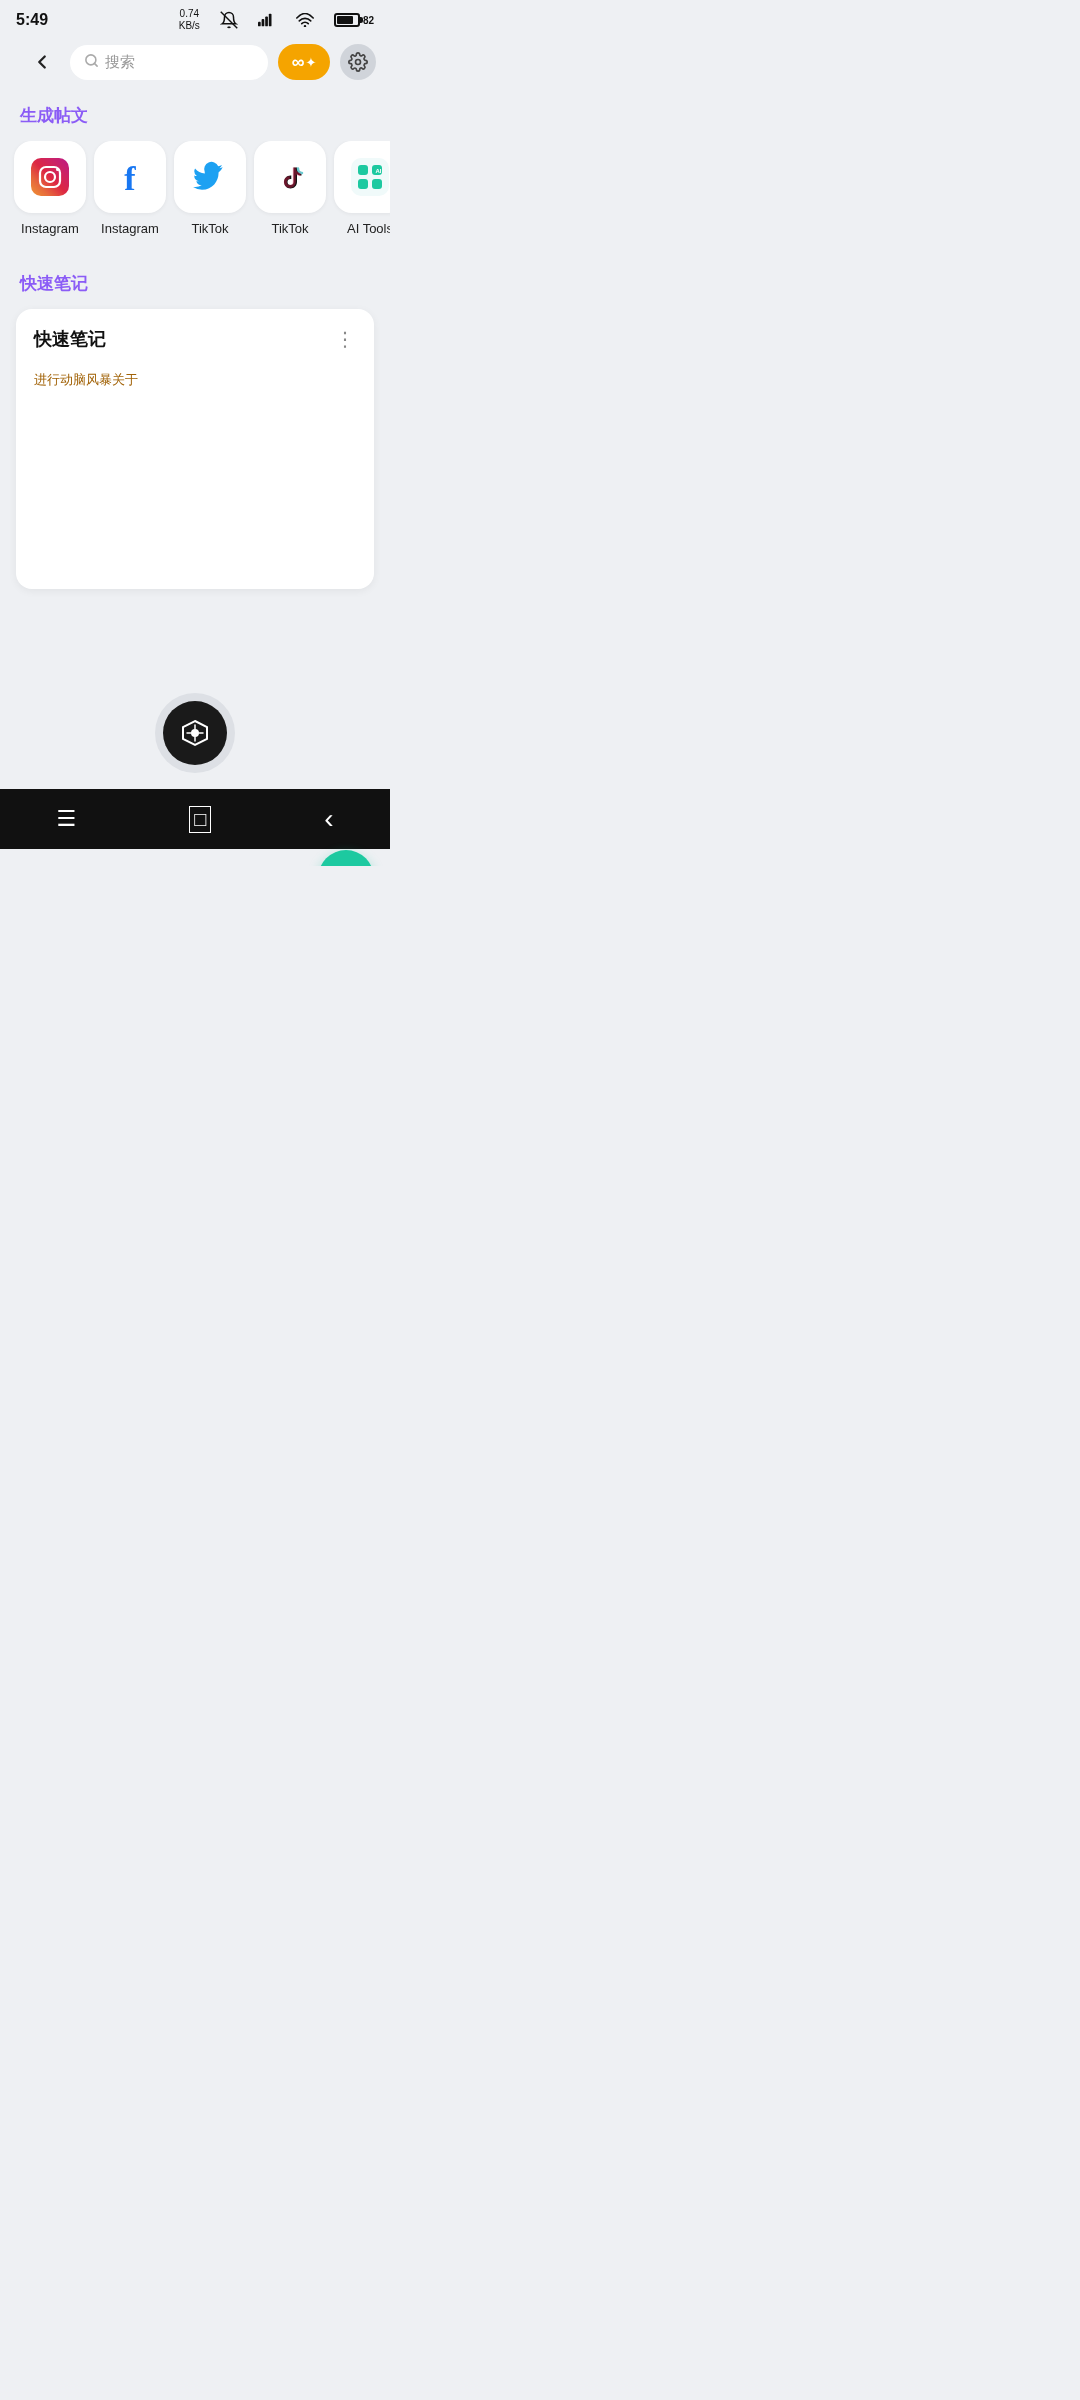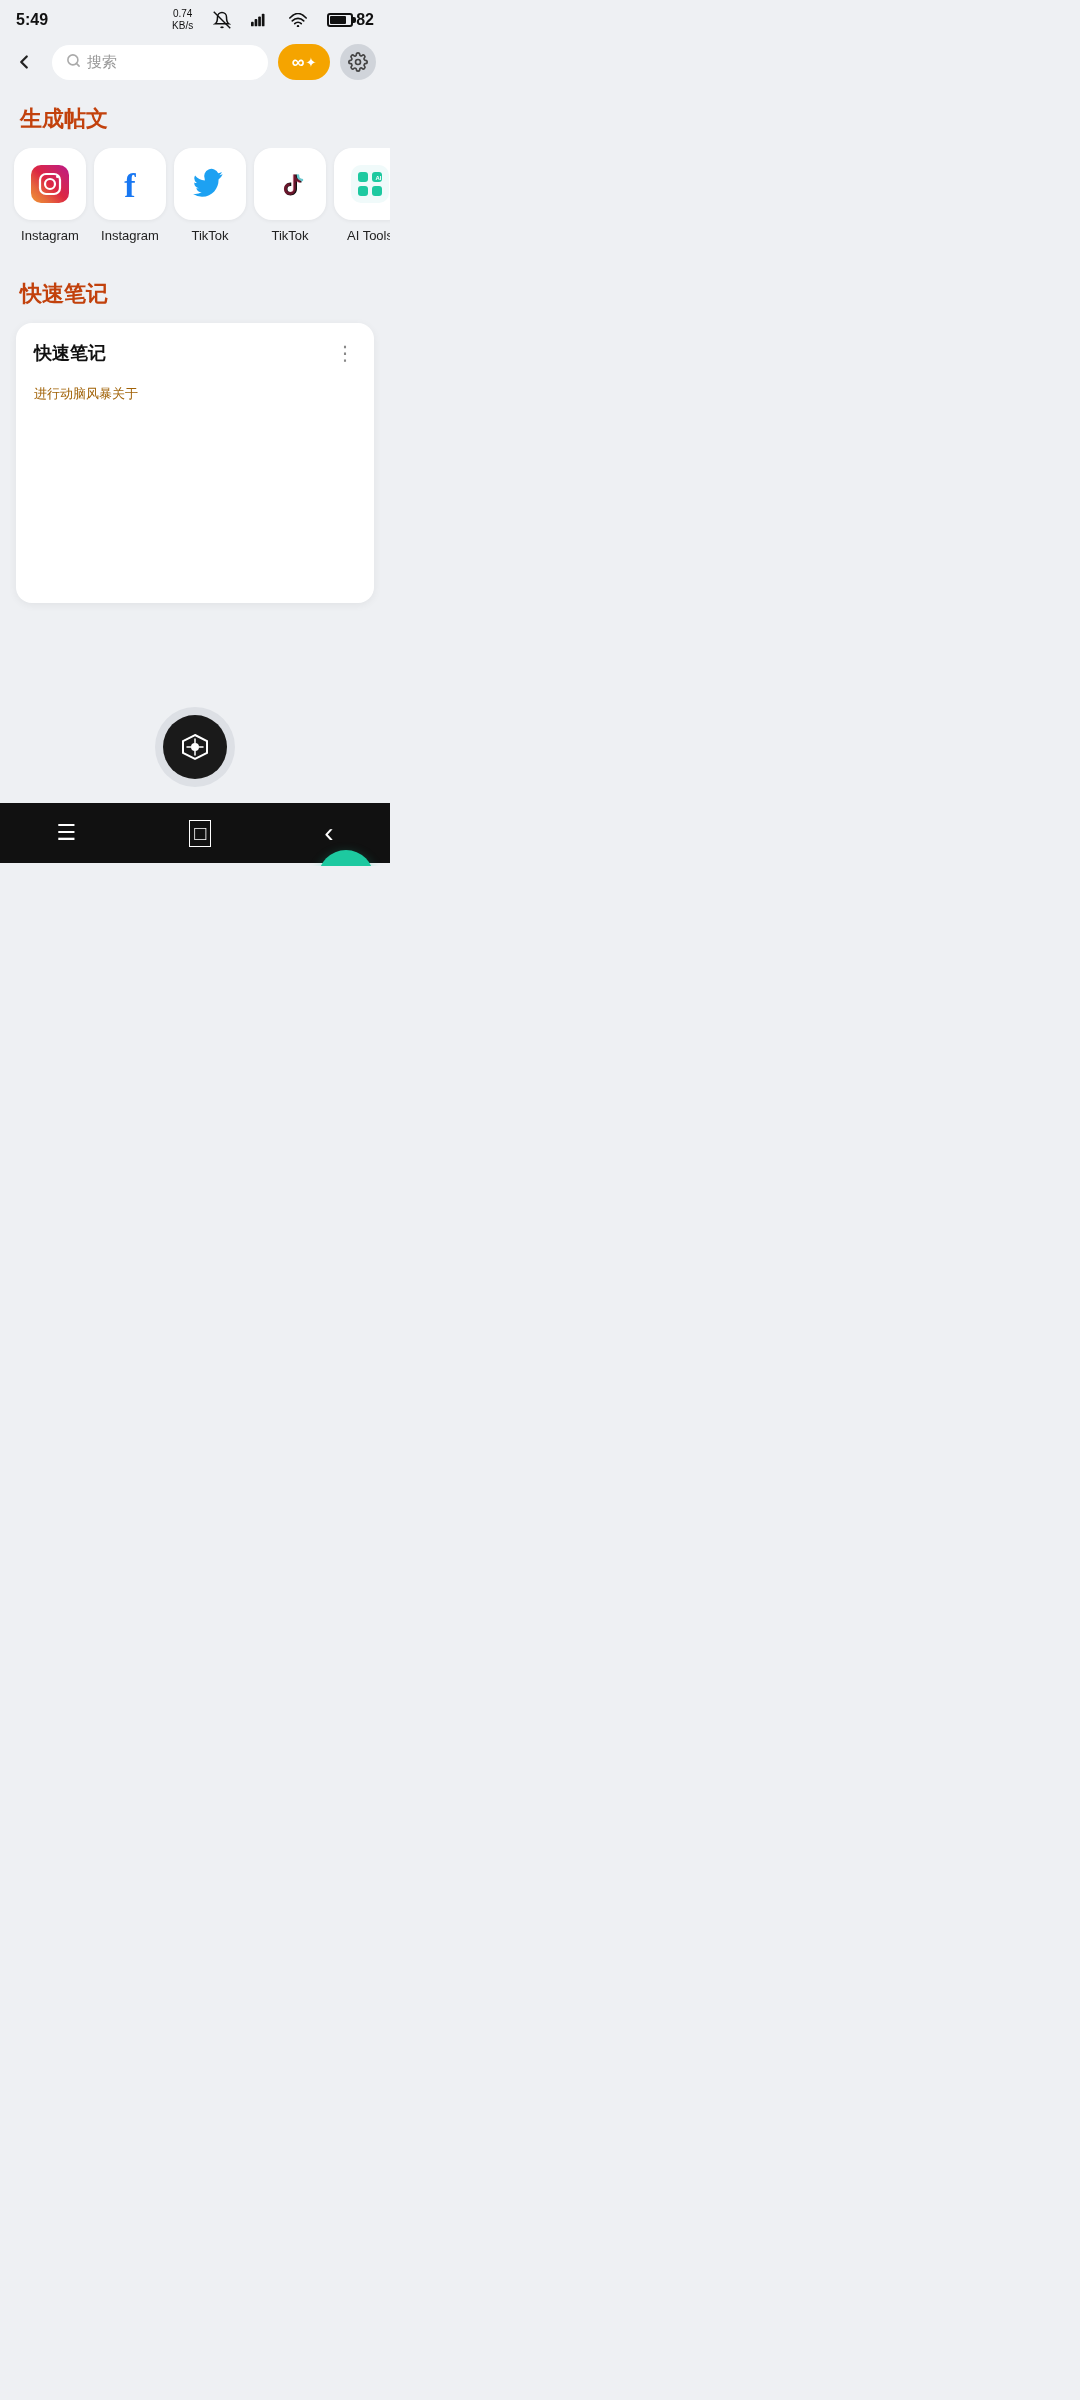--- a/index.html
+++ b/index.html
@@ -36,21 +36,21 @@
     .status-speed {
       font-size: 10px;
       line-height: 1.2;
       text-align: center;
     }
 
     
     .header {
       display: flex;
       align-items: center;
-      padding: 8px 14px 8px 6px;
+      padding: 8px 14px 8px 24px;
       gap: 10px;
       background: #eef0f3;
     }
     .back-btn {
       width: 36px;
       height: 36px;
       display: flex;
       align-items: center;
       justify-content: center;
       cursor: pointer;
@@ -94,23 +94,23 @@
       background: #d0d4da;
       border-radius: 50%;
       display: flex;
       align-items: center;
       justify-content: center;
       cursor: pointer;
     }
 
     
     .section-title {
-      font-size: 22px;
+      font-size: 17px;
       font-weight: 700;
-      color: #c2410c;
+      color: #8b5cf6;
       padding: 16px 20px 14px 20px;
     }
 
     
     .app-grid {
       display: flex;
       flex-direction: row;
       gap: 12px;
       padding: 0 16px 16px 16px;
       overflow-x: auto;
@@ -261,21 +261,21 @@
       <path d="M4 9c1.8-1.8 4.2-3 7-3s5.2 1.2 7 3" fill="none" stroke="#111" stroke-width="2" stroke-linecap="round"></path>
       <path d="M7 12.5c1.1-1.1 2.6-1.8 4-1.8s2.9.7 4 1.8" fill="none" stroke="#111" stroke-width="2" stroke-linecap="round"></path>
       <circle cx="11" cy="15.5" r="1.5" fill="#111"></circle>
     </svg>
 
     <div style="display:flex;align-items:center;gap:1px;">
       <div style="width:26px;height:14px;border:2px solid #111;border-radius:3px;position:relative;display:flex;align-items:center;padding:1px;">
         <div style="width:80%;height:100%;background:#111;border-radius:1px;"></div>
         <div style="position:absolute;right:-5px;top:50%;transform:translateY(-50%);width:3px;height:6px;background:#111;border-radius:0 2px 2px 0;"></div>
       </div>
-      <span style="font-size:16px;font-weight:600;margin-left:2px;">82</span>
+      <span style="font-size:10px;font-weight:600;margin-left:2px;">82</span>
     </div>
   </div>
 </div>
 
 <div class="header">
   <div class="back-btn">
     <svg width="22" height="22" viewBox="0 0 24 24" fill="none" stroke="#222" stroke-width="2.5" stroke-linecap="round" stroke-linejoin="round">
       <polyline points="15 18 9 12 15 6"></polyline>
     </svg>
   </div>

